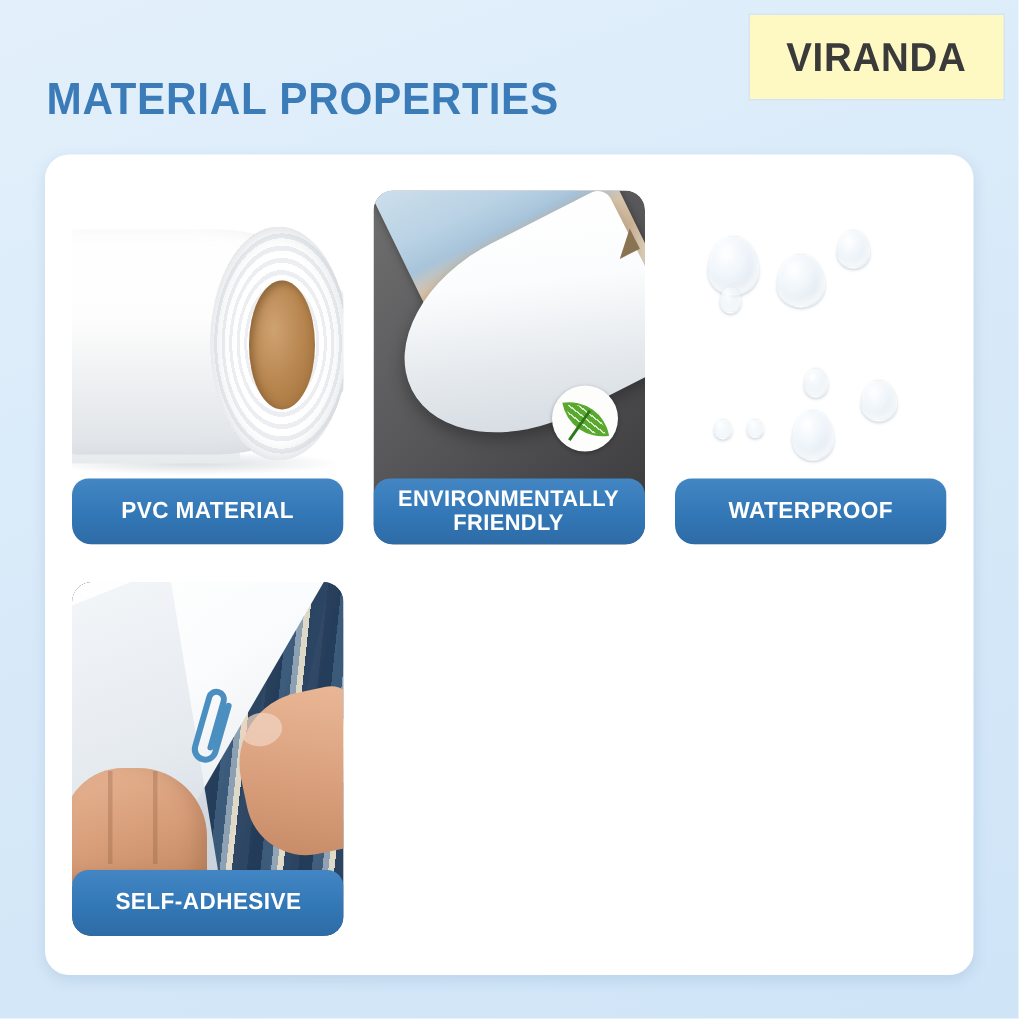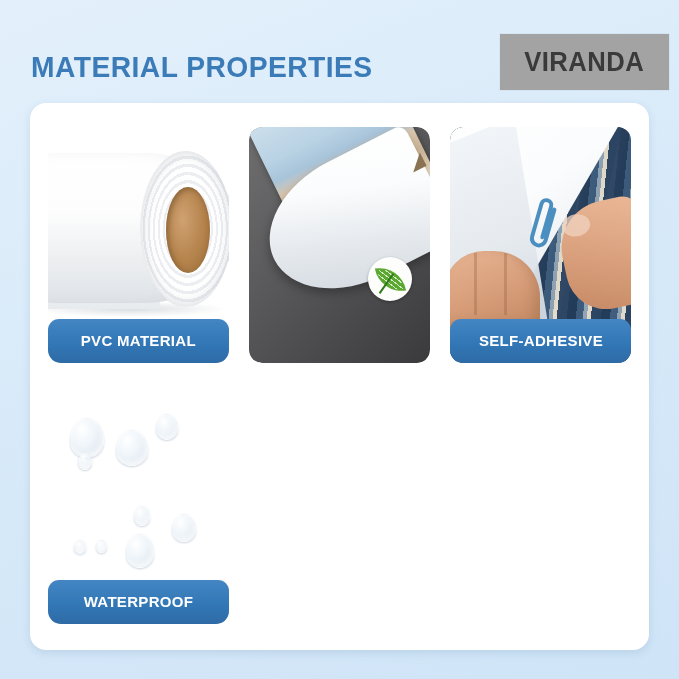--- a/index.html
+++ b/index.html
@@ -12,23 +12,22 @@
 
   
   .title{
     position:absolute;left:31px;top:50px;
     font-size:30px;font-weight:bold;letter-spacing:.5px;
     color:#3b7bb8;white-space:nowrap;
     transform:scaleX(.94);transform-origin:left center;
   }
   .logo-box{
     position:absolute;left:500px;top:10px;width:169px;height:56px;
-    background:#a3a3a3;display:flex;align-items:center;justify-content:center;
+    background:#fef9c3;display:flex;align-items:center;justify-content:center;
     box-shadow:0 0 0 1px rgba(0,0,0,.03);
-    margin-top:24px;
   }
   .logo-text{
     font-size:27px;font-weight:bold;color:#3a3a3a;letter-spacing:.5px;
     transform:scaleX(.95);
   }
 
   
   .panel{
     position:absolute;left:30px;top:103px;width:619px;height:547px;
     background:#fff;border-radius:16px;
@@ -316,35 +315,25 @@
       <div class="photo">
         <div class="beach"></div>
         <div class="pier-top"></div>
         <div class="pier"></div>
         <div class="curl"></div>
         <div class="corner"></div>
         <div class="eco-badge">
           <div class="leaf"></div>
         </div>
       </div>
-    </div>
-
-    <div class="card c3">
-      <div class="photo">
-        <div class="water"></div>
-        <div class="hand-r"></div>
-        <div class="peel"></div>
-        <div class="peel2"></div>
-        <svg class="clip-icon" viewBox="0 0 30 62">
-          <path d="M22 14 V46 a7 7 0 0 1 -14 0 V12 a5 5 0 0 1 10 0 V44" fill="none" stroke="#4a8fc0" stroke-width="4" stroke-linecap="round"></path>
-        </svg>
-        <div class="hand-l"></div>
-      </div>
-      <div class="banner">
-        <span>SELF-ADHESIVE</span>
+      <div class="banner two-line">
+        <div>
+          <span>ENVIRONMENTALLY</span>
+          <span>FRIENDLY</span>
+        </div>
       </div>
     </div>
 
     <div class="card c4">
       <div class="photo">
         <div class="trail" style="left:42px;top:0;height:36px"></div>
         <div class="trail" style="left:76px;top:6px;height:28px"></div>
         <div class="trail" style="left:118px;top:0;height:30px"></div>
         <div class="drop" style="left:22px;top:30px;width:32px;height:38px"></div>
         <div class="drop" style="left:68px;top:42px;width:30px;height:34px"></div>
@@ -354,16 +343,32 @@
         <div class="drop" style="left:124px;top:126px;width:22px;height:26px"></div>
         <div class="drop" style="left:78px;top:146px;width:26px;height:32px"></div>
         <div class="drop" style="left:26px;top:152px;width:10px;height:12px"></div>
         <div class="drop" style="left:48px;top:152px;width:9px;height:11px"></div>
       </div>
       <div class="banner">
         <span>WATERPROOF</span>
       </div>
     </div>
 
+    <div class="card c3">
+      <div class="photo">
+        <div class="water"></div>
+        <div class="hand-r"></div>
+        <div class="peel"></div>
+        <div class="peel2"></div>
+        <svg class="clip-icon" viewBox="0 0 30 62">
+          <path d="M22 14 V46 a7 7 0 0 1 -14 0 V12 a5 5 0 0 1 10 0 V44" fill="none" stroke="#4a8fc0" stroke-width="4" stroke-linecap="round"></path>
+        </svg>
+        <div class="hand-l"></div>
+      </div>
+      <div class="banner">
+        <span>SELF-ADHESIVE</span>
+      </div>
+    </div>
+
 
 
   </div>
 </div>
 
 </body></html>

